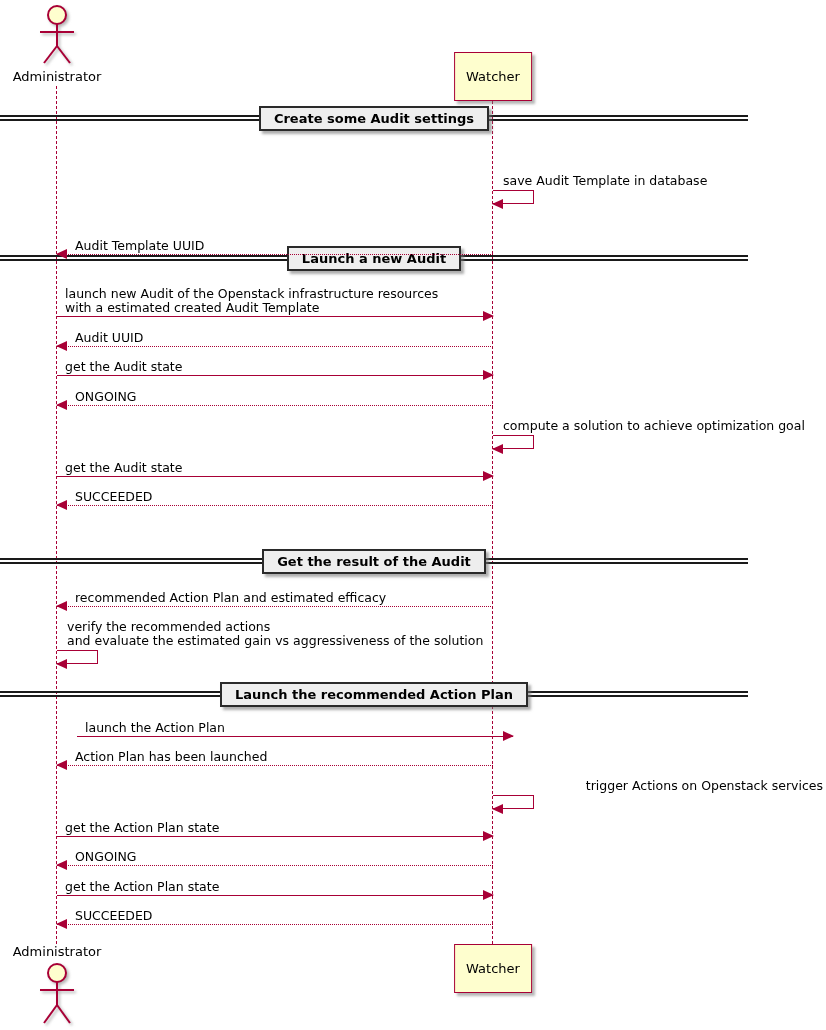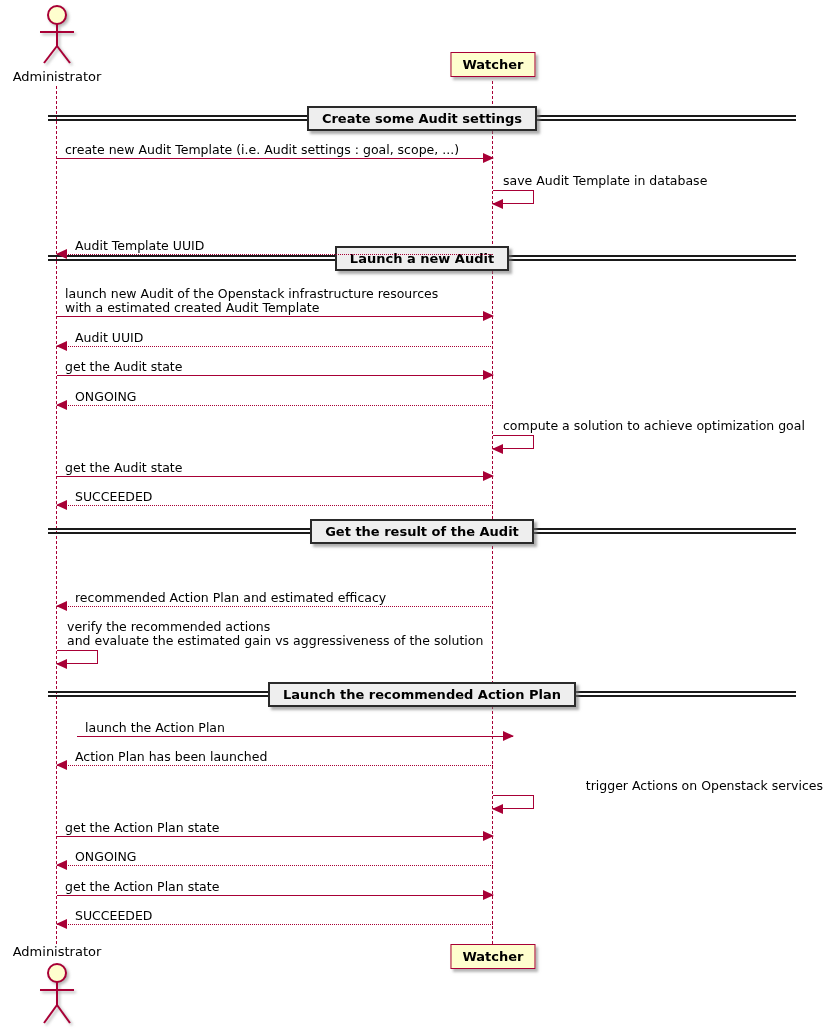--- a/index.html
+++ b/index.html
@@ -9,26 +9,25 @@
   }
   
   .lifeline {position:absolute; width:0; border-left:1px dashed #A80036;}
   
   .actor {position:absolute; transform:translateX(-50%); filter:drop-shadow(2px 2px 1.5px rgba(120,120,120,.55));}
   .actor-label {position:absolute; transform:translateX(-50%); font-size:13px; white-space:nowrap;}
   
   .pbox {
     position:absolute; transform:translateX(-50%);
     background:#FEFECE; border:1.8px solid #A80036;
-    padding:4px 11px; font-size:13px; white-space:nowrap;
+    padding:16px 11px; font-size:13px; white-space:nowrap;
     box-shadow:3px 3px 2.5px rgba(120,120,120,.55);
-    font-weight:bold;
   }
   
-  .divider {position:absolute; left:0; width:748px; height:24px; display:flex; align-items:center; justify-content:center;margin-left:48px;}
+  .divider {position:absolute; left:0; width:748px; height:24px; display:flex; align-items:center; justify-content:center;}
   .dline {position:absolute; left:0; right:0; top:50%; margin-top:-3px; height:6px; box-sizing:border-box;
           border-top:2px solid #1a1a1a; border-bottom:2px solid #1a1a1a;}
   .dbox {position:relative; background:#EEEEEE; border:2px solid #2a2a2a; padding:3px 13px;
          font-weight:bold; font-size:13px; white-space:nowrap; box-shadow:3px 3px 2.5px rgba(120,120,120,.6);}
   
   .msg {position:absolute; left:57px; width:436px;}
   .mlabel {display:block; font-size:12.5px; line-height:14px; margin-bottom:1px; white-space:pre-line;}
   .msg.right .mlabel {padding-left:8px;}
   .msg.left  .mlabel {padding-left:18px;}
   .mline {position:relative; height:0;}
@@ -64,35 +63,29 @@
   <div class="pbox" style="left:493px; top:52px;">Watcher</div>
 
   <div class="divider" style="top:106px;">
     <div class="dline"></div>
     <div class="dbox">Create some Audit settings</div>
   </div>
   <div class="divider" style="top:246px;">
     <div class="dline"></div>
     <div class="dbox">Launch a new Audit</div>
   </div>
-  <div class="divider" style="top:519px;text-align:center;">
+  <div class="divider" style="top:549px;text-align:center;">
     <div class="dline"></div>
     <div class="dbox">Get the result of the Audit</div>
   </div>
   <div class="divider" style="top:682px;text-align:right;">
     <div class="dline"></div>
     <div class="dbox">Launch the recommended Action Plan</div>
   </div>
 
-  <div class="msg right" style="top:143px;">
-    <span class="mlabel">create new Audit Template (i.e. Audit settings : goal, scope, ...)</span>
-    <div class="mline solid">
-        <i class="ah r"></i>
-      </div>
-  </div>
   <div class="msg self" style="top:174px; left:493px;">
     <span class="mlabel">save Audit Template in database</span>
     <div class="loop">
         <i class="ah l"></i>
       </div>
   </div>
   <div class="msg left" style="top:215px;margin-top:24px;">
     <span class="mlabel">Audit Template UUID</span>
     <div class="mline dashed">
         <i class="ah l"></i>

